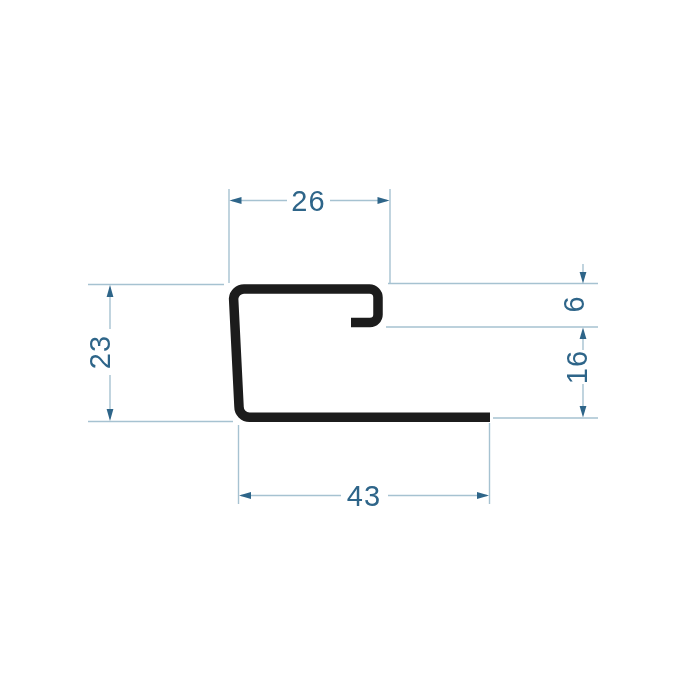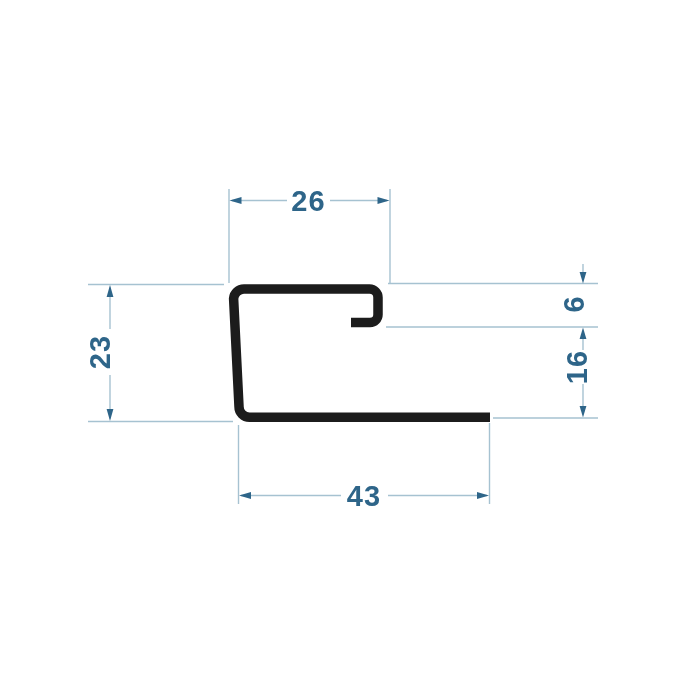--- a/index.html
+++ b/index.html
@@ -7,21 +7,20 @@
     padding: 0;
     width: 700px;
     height: 700px;
     background: var(--color-background, #ffffff);
     overflow: hidden;
   }
   .drawing-stage {
     width: 560px;
     height: 700px;
     position: relative;
-    font-weight: bold;
   }
   svg { display: block; }
   .profile-stroke {
     fill: none;
     stroke: var(--color-profile, #1c1c1c);
     stroke-width: 9.5;
     stroke-linecap: butt;
   }
   .thin-line {
     stroke: var(--color-dim_line, #a6c2d1);

